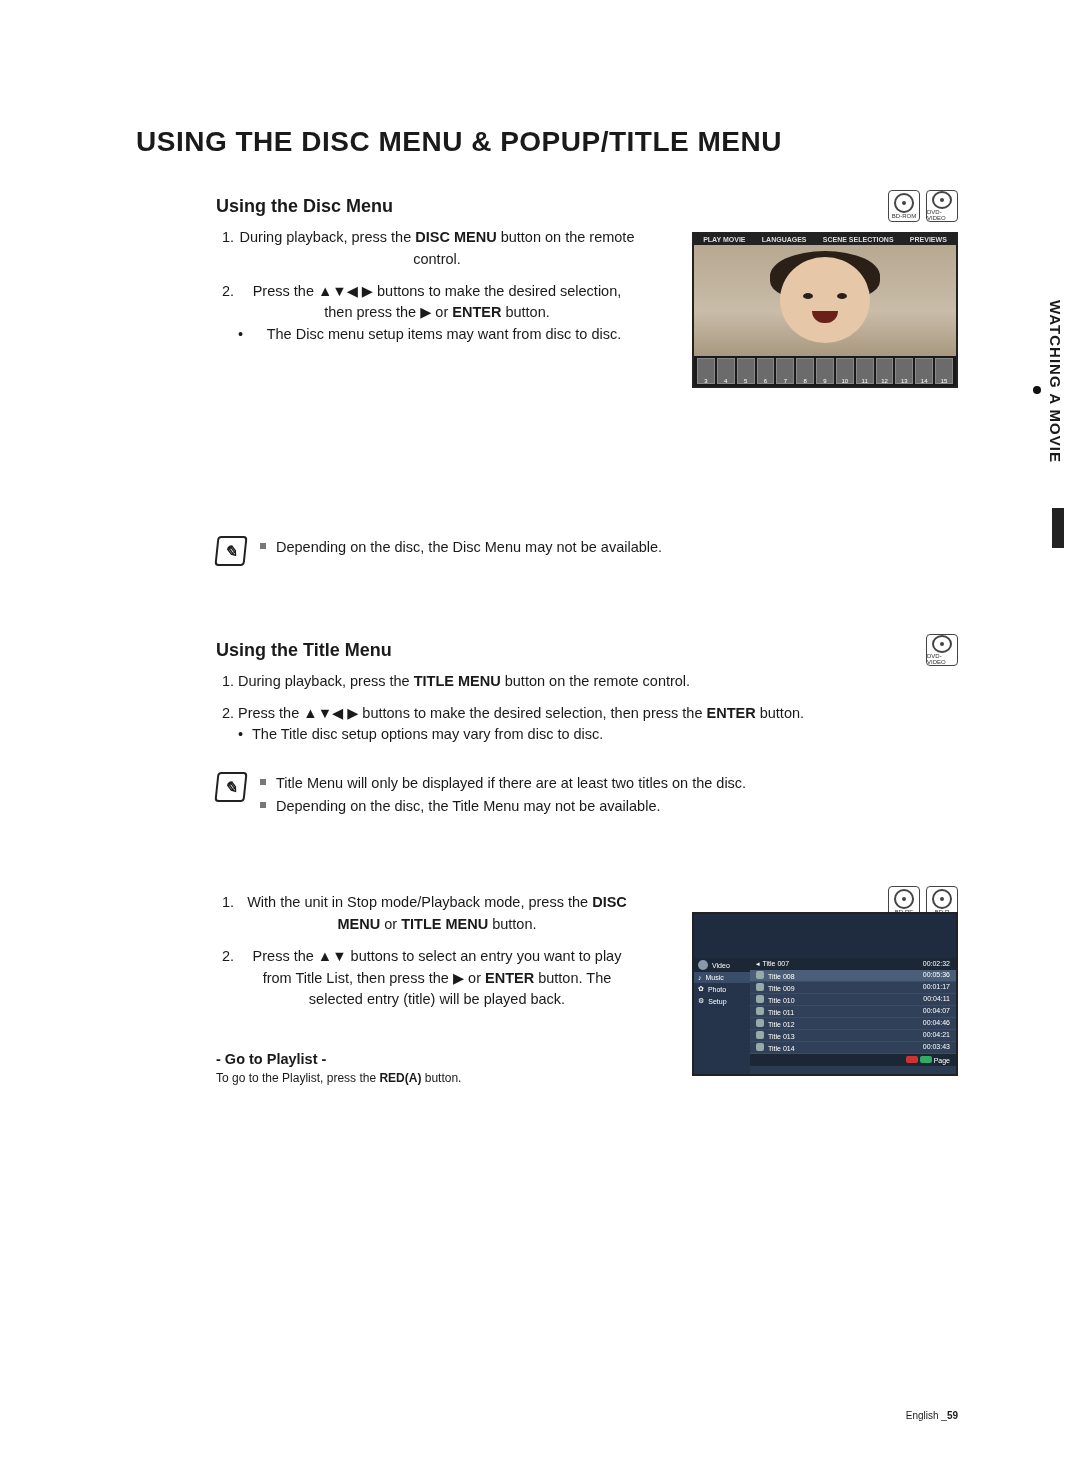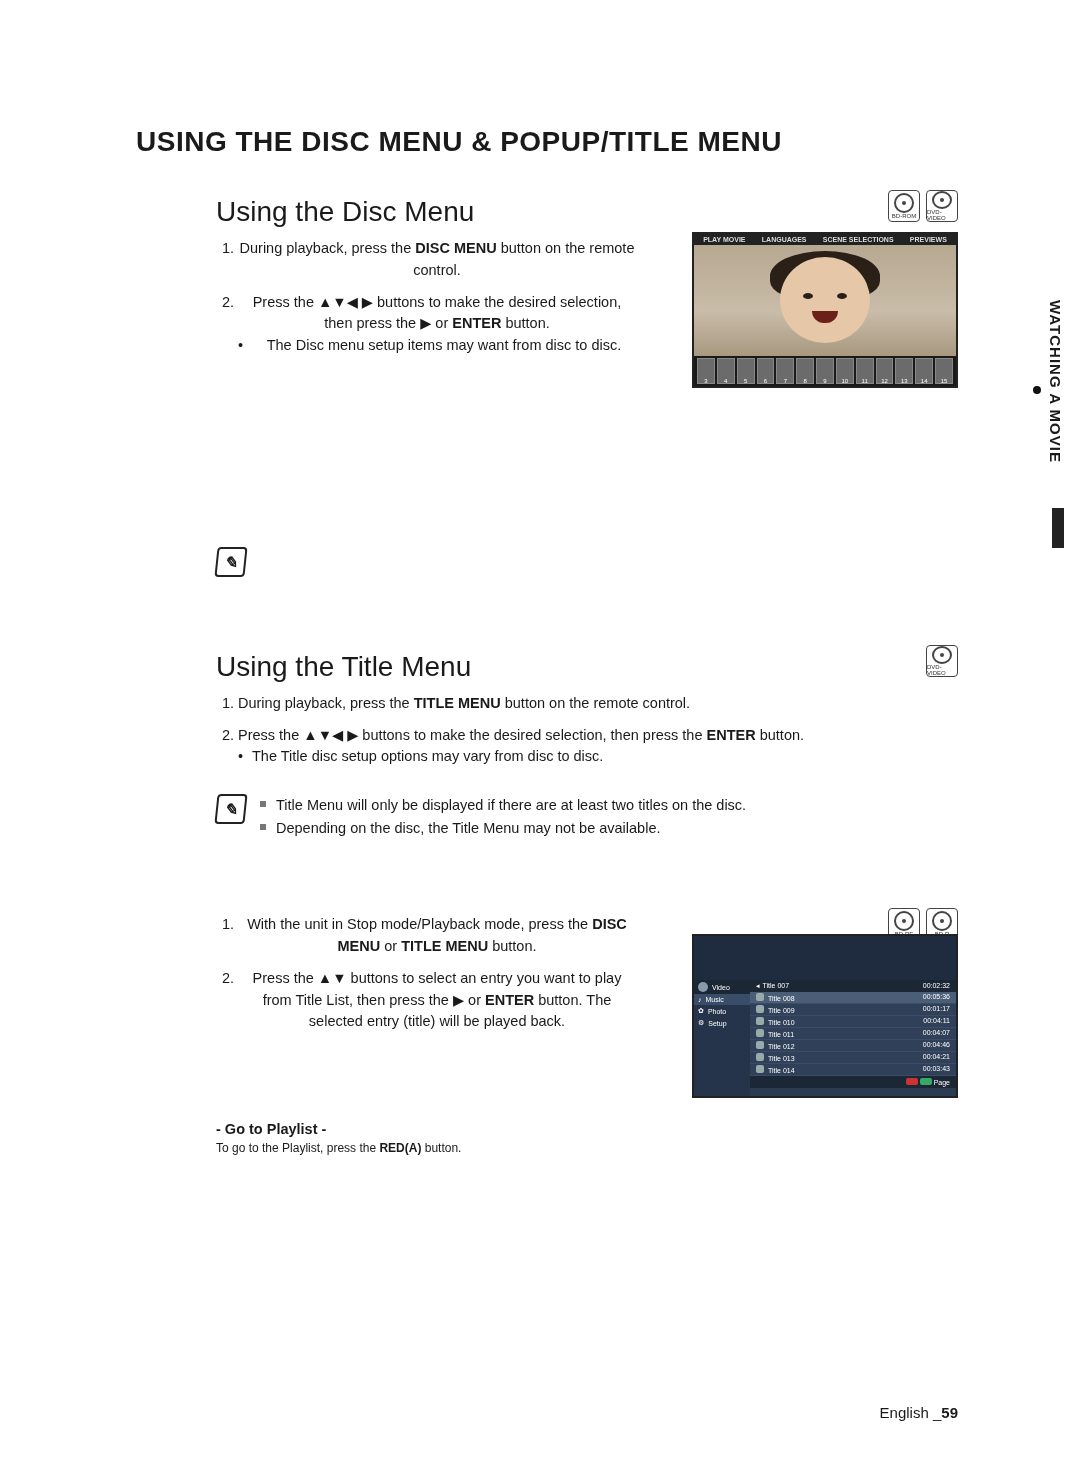--- a/index.html
+++ b/index.html
@@ -12,22 +12,22 @@
     font-family: Arial, Helvetica, sans-serif;
     color: #1a1a1a;
   }
   h1 {
     font-size: 28px;
     font-weight: 700;
     letter-spacing: 0.5px;
     margin: 0 0 38px 0;
   }
   .section-head {
-    font-size: 28px;
-    font-weight: 400;
+    font-size: 18px;
+    font-weight: 700;
     margin: 0 17px 10px 0;
   }
   .sect1 { margin-left: 80px; position: relative; }
   .sect2 { margin-left: 80px; margin-top: 74px; position: relative; }
   .sect3 { margin-left: 80px; margin-top: 74px; position: relative; }
   ol { margin: 6px 0 0 0; padding-left: 22px; font-size: 14.5px; line-height: 1.5; }
   ol > li { margin-bottom: 10px; }
   .bullet { padding-left: 14px; position: relative; display: block; }
   .bullet::before { content: "•"; position: absolute; left: 0; top: 0; }
   .col-left { max-width: 420px; text-align: center; }
@@ -112,21 +112,21 @@
   .sb-right { flex:1; display:flex; flex-direction:column; }
   .sb-title-row { display:flex; justify-content:space-between; padding:1px 6px; background:#2f4058; font-size:7px; border-bottom:1px solid #3a4d68;}
   .sb-title-row.active { background:#4b5e78; }
   .sb-list-head { display:flex; justify-content:space-between; padding:2px 6px; background:#1b2735; font-size:7px; }
   .sb-list-head .arrow::before{content:"◂"; margin-right:3px;}
   .sb-ic { width:8px;height:8px;background:#9aa;display:inline-block;margin-right:4px;border-radius:2px; }
   .sb-foot { text-align:right; font-size:7px; background:#1b2735; padding:2px 6px; }
   .sb-foot .pg{display:inline-block;width:12px;height:7px;border-radius:2px;margin-right:2px;}
   .pg.red{background:#c33;} .pg.grn{background:#3a6;}
 
-  .footer { position: absolute; bottom: 56px; right: 122px; font-size: 15px; }
+  .footer { position: absolute; bottom: 56px; right: 122px; font-size: 10px; }
   .footer b { font-weight: 700; }
 
   .bd { font-weight: 700; }
 </style>
 </head>
 <body>
 
 <div class="page">
   <h1>USING THE DISC MENU &amp; POPUP/TITLE MENU</h1>
 
@@ -215,20 +215,23 @@
         <div class="t">
             <span>15</span>
           </div>
       </div>
     </div>
 
     <div class="note-row" style="margin-top:190px;">
       <div class="note-icon">
           <span>✎</span>
         </div>
+      <div class="note-list">
+        <div class="item">Depending on the disc, the Disc Menu may not be available.</div>
+      </div>
     </div>
   </div>
 
   <div class="sect2">
     <div class="disc-icons">
       <div class="disc-icon">
           <span class="ring">
             <span class="dot"></span>
           </span>
           <span>DVD-VIDEO</span>
@@ -326,21 +329,21 @@
             </div>
           <div class="sb-title-row">
               <span><span class="sb-ic"></span><span>Title 014</span></span>
               <span>00:03:43</span>
             </div>
           <div class="sb-foot"><span class="pg red"></span><span class="pg grn"></span><span>Page</span></div>
         </div>
       </div>
     </div>
 
-    <div class="sub-head" style="margin-top:88px;">- Go to Playlist -</div>
+    <div class="sub-head" style="margin-top:40px;">- Go to Playlist -</div>
     <div class="sub-text"><span>To go to the Playlist, press the </span><span class="bd">RED(A)</span><span> button.</span></div>
   </div>
 
   <div class="footer">
     <span>English</span>
     <span>_</span><b>59</b>
   </div>
 </div>
 
 </body></html>

